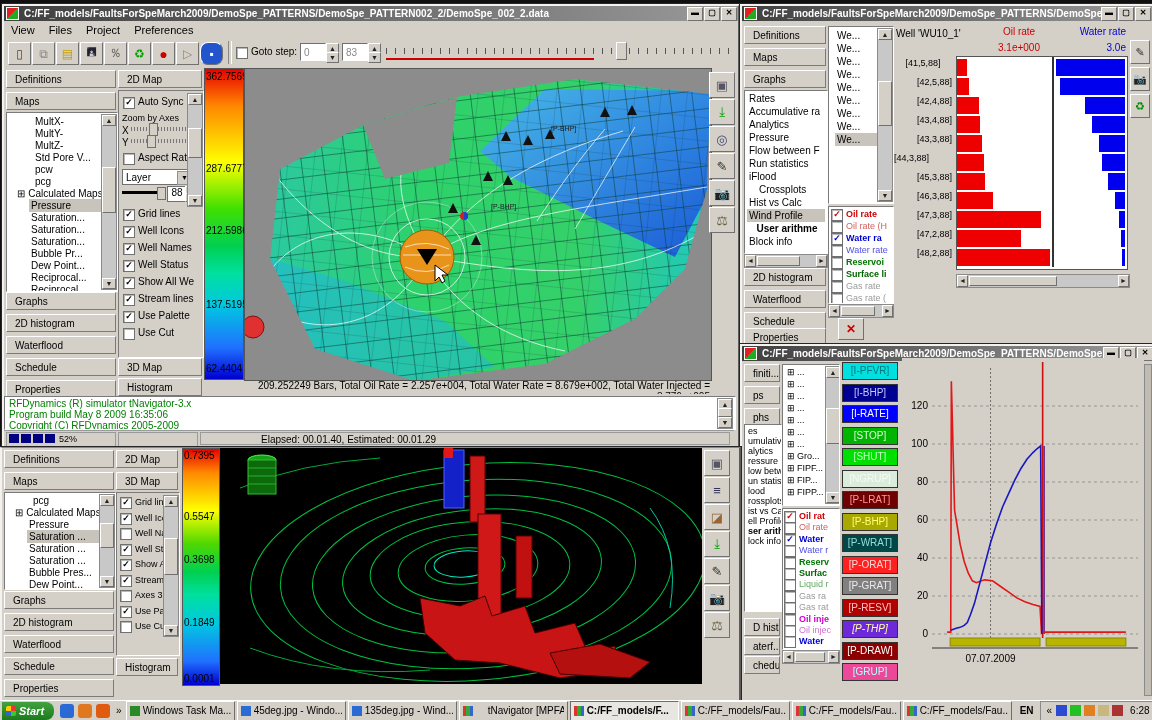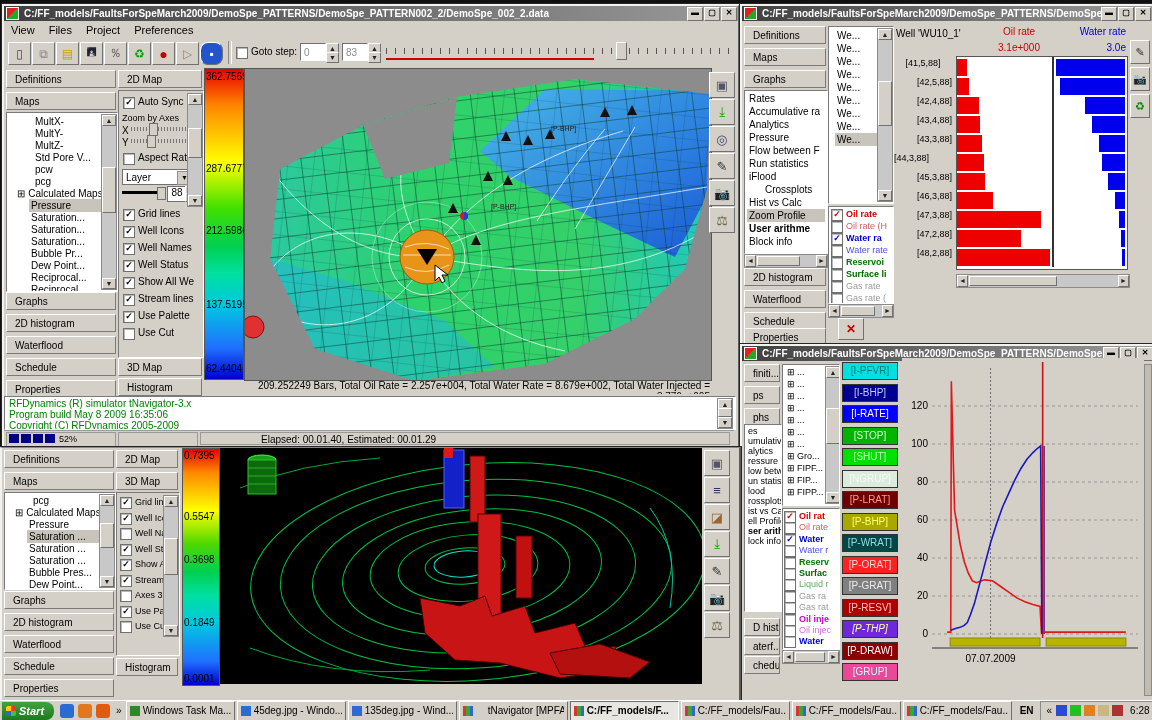--- a/index.html
+++ b/index.html
@@ -260,24 +260,24 @@
       <div class="ah" style="position: absolute; left: 2px; top: 42px; width: 82px; height: 18px;">Maps</div>
       <div class="ah" style="position: absolute; left: 2px; top: 64px; width: 82px; height: 18px;">Graphs</div>
       <div class="panel-w" style="position: absolute; left: 2px; top: 84px; width: 82px; height: 162px;">
         <div class="ti" style="position: absolute; left: 2px; top: 1px; width: 76px; height: 13px;">Rates</div>
         <div class="ti" style="position: absolute; left: 2px; top: 14px; width: 76px; height: 13px;">Accumulative ra</div>
         <div class="ti" style="position: absolute; left: 2px; top: 27px; width: 76px; height: 13px;">Analytics</div>
         <div class="ti" style="position: absolute; left: 2px; top: 40px; width: 76px; height: 13px;">Pressure</div>
         <div class="ti" style="position: absolute; left: 2px; top: 53px; width: 76px; height: 13px;">Flow between F</div>
         <div class="ti" style="position: absolute; left: 2px; top: 66px; width: 76px; height: 13px;">Run statistics</div>
         <div class="ti" style="position: absolute; left: 2px; top: 79px; width: 76px; height: 13px;">iFlood</div>
-        <div class="ti" style="position: absolute; left: 18px; top: 92px; width: 76px; height: 13px;">Crossplots</div>
+        <div class="ti" style="position: absolute; left: 12px; top: 92px; width: 76px; height: 13px;">Crossplots</div>
         <div class="ti" style="position: absolute; left: 2px; top: 105px; width: 76px; height: 13px;">Hist vs Calc</div>
-        <div class="ti sel" style="position: absolute; left: 2px; top: 118px; width: 76px; height: 13px;">Zoom Profile</div>
-        <div class="ti" style="position: absolute; left: 2px; top: 131px; width: 76px; height: 13px; font-weight: bold;">User arithme</div>
+        <div class="ti sel" style="position: absolute; left: 2px; top: 118px; width: 76px; height: 13px;">Wind Profile</div>
+        <div class="ti" style="position: absolute; left: 2px; top: 131px; width: 76px; height: 13px; font-weight: bold; text-align: center;">User arithme</div>
         <div class="ti" style="position: absolute; left: 2px; top: 144px; width: 76px; height: 13px;">Block info</div>
       </div>
       <div class="sb" style="position: absolute; left: 2px; top: 248px; width: 82px; height: 12px;">
         <div class="arrbtn" style="position: absolute; left: 0px; top: 0px; width: 9px; height: 10px;">◄</div>
         <div class="arrbtn" style="position: absolute; left: 71px; top: 0px; width: 9px; height: 10px;">►</div>
         <div class="thumb" style="position: absolute; left: 12px; top: 1px; width: 41px; height: 8px;"></div>
       </div>
       <div class="ah" style="position: absolute; left: 2px; top: 262px; width: 82px; height: 18px;">2D histogram</div>
       <div class="ah" style="position: absolute; left: 2px; top: 284px; width: 82px; height: 18px;">Waterflood</div>
       <div class="ah" style="position: absolute; left: 2px; top: 306px; width: 82px; height: 18px;">Schedule</div>

